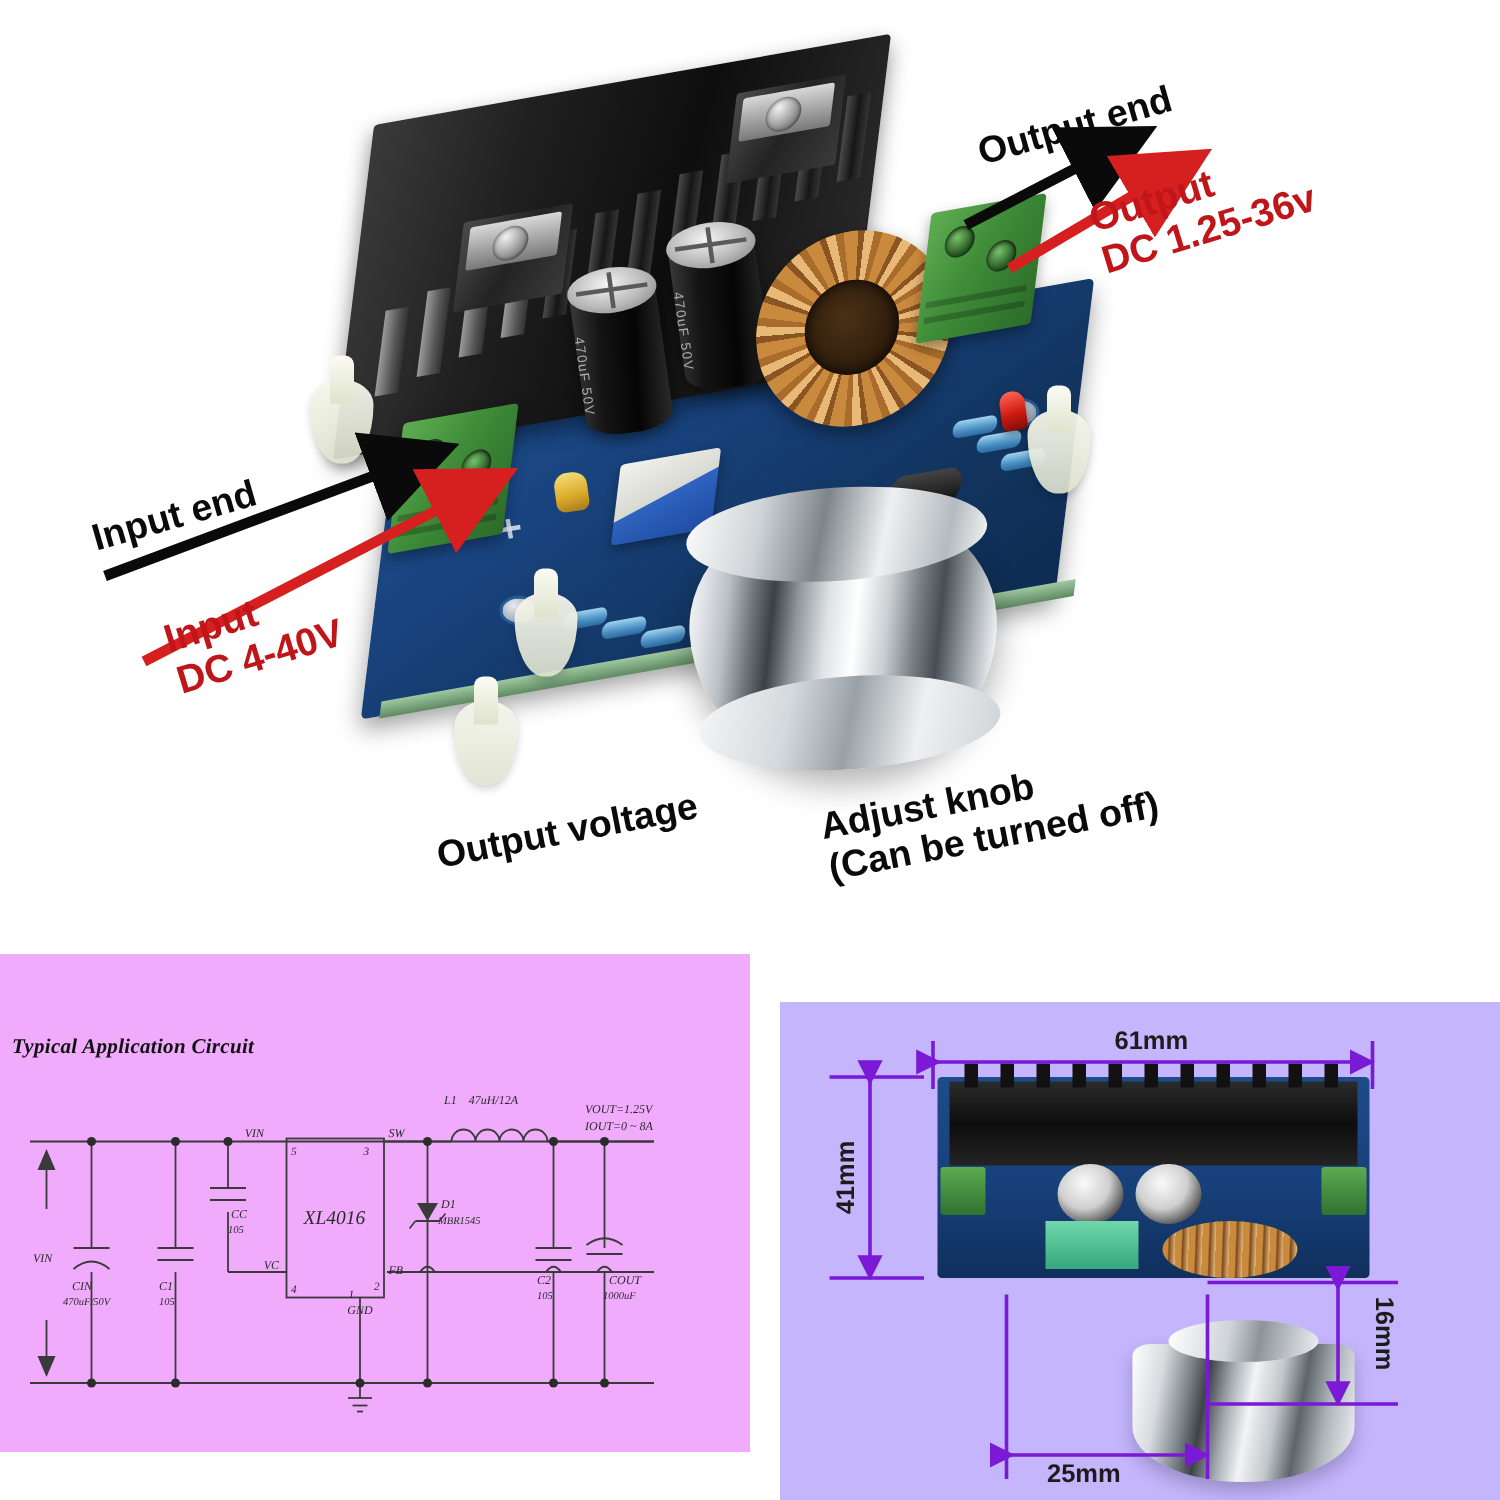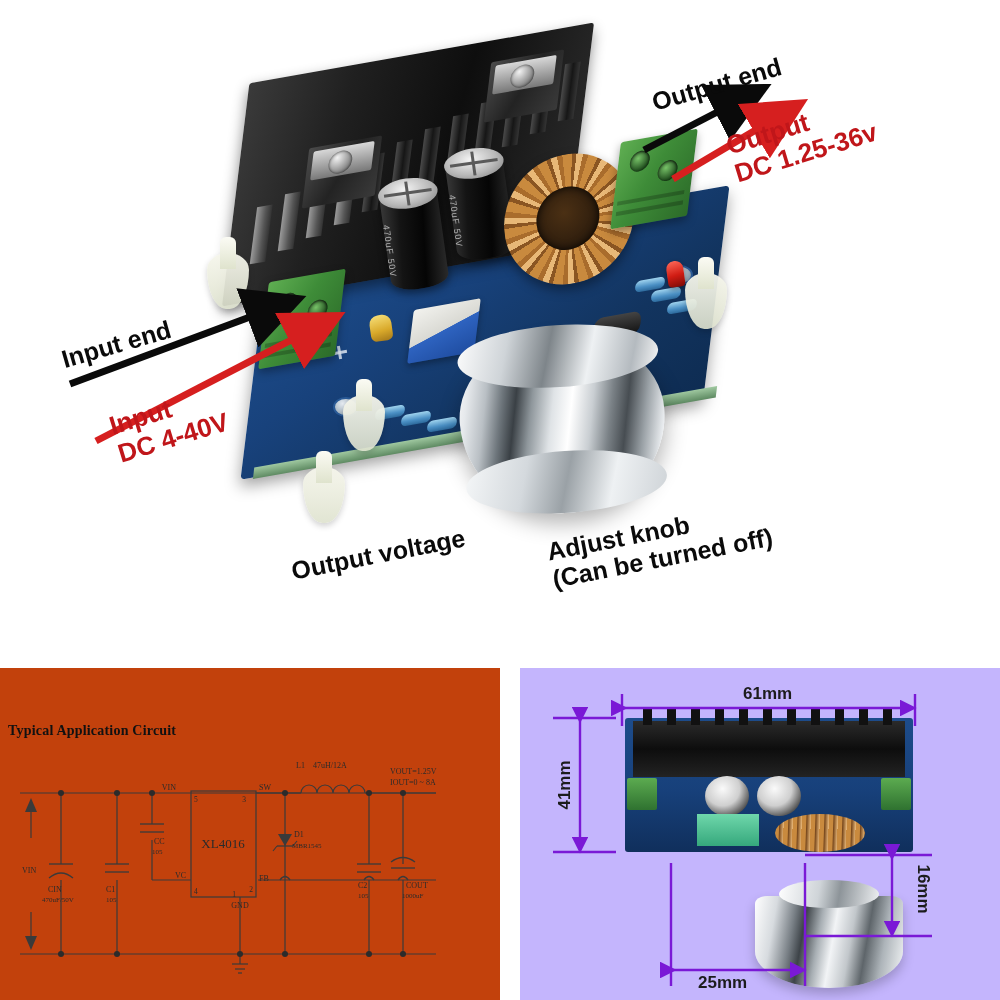--- a/index.html
+++ b/index.html
@@ -192,21 +192,21 @@
   }
 
   
   .ann-label { position:absolute; font-weight:bold; white-space:nowrap; line-height:1.12; }
   .ann-black { color:#0a0a0a; }
   .ann-red   { color:#c0161a; }
 
   svg.arrows { position:absolute; left:0; top:0; width:1000px; height:668px; pointer-events:none; }
 
   
-  #schematic-panel { position:absolute; left:0; top:668px; width:500px; height:332px; background:#c2410c; }
+  #schematic-panel { position:absolute; left:0; top:636px; width:500px; height:332px; background:#f0abfc;font-style:italic; }
   #sch-title {
     position:absolute; left:8px; top:55px;
     font-family:"Liberation Serif", serif; font-weight:bold; font-size:14px; color:#111;
     letter-spacing:.2px;
   }
   svg#sch { position:absolute; left:0; top:0; width:500px; height:332px; }
   .sch-txt { font-family:"Liberation Serif", serif; font-size:8px; fill:#2b2b2b; }
   .sch-txt.sm { font-size:7px; }
   .sch-txt.pin { font-size:7.5px; }
   .sch-txt.chip { font-size:13px; }

